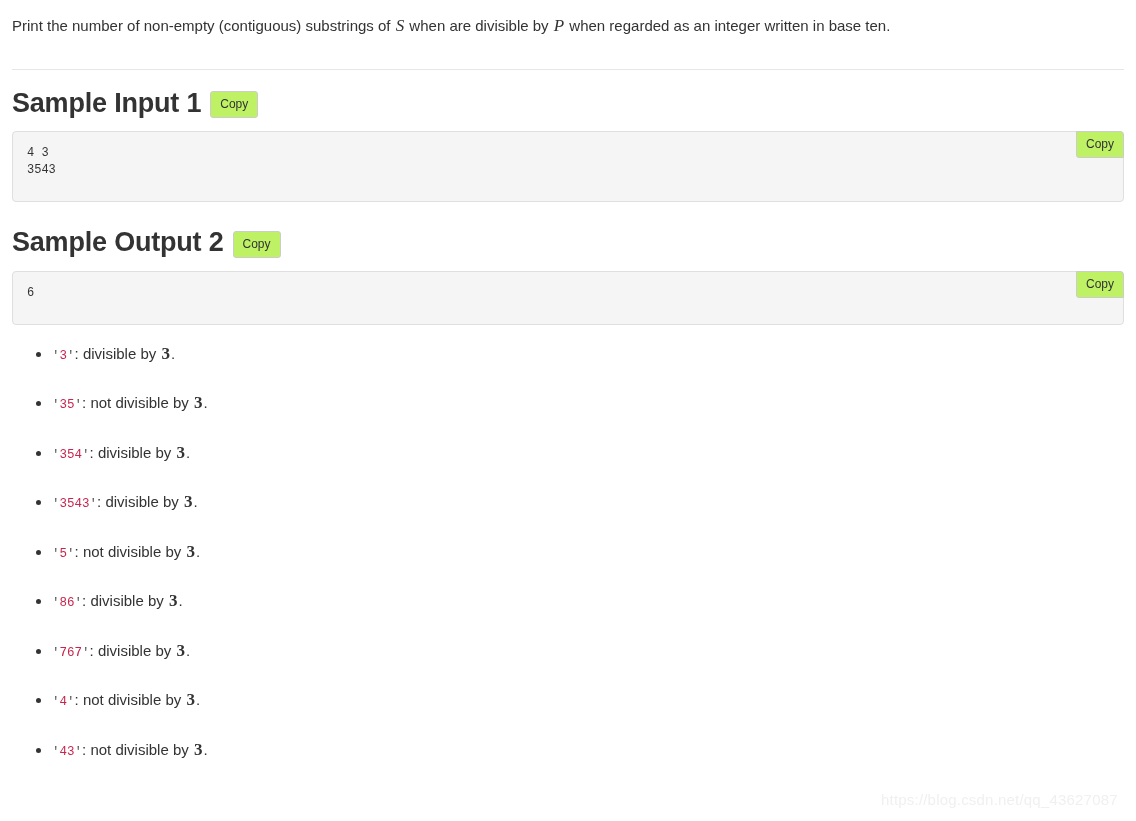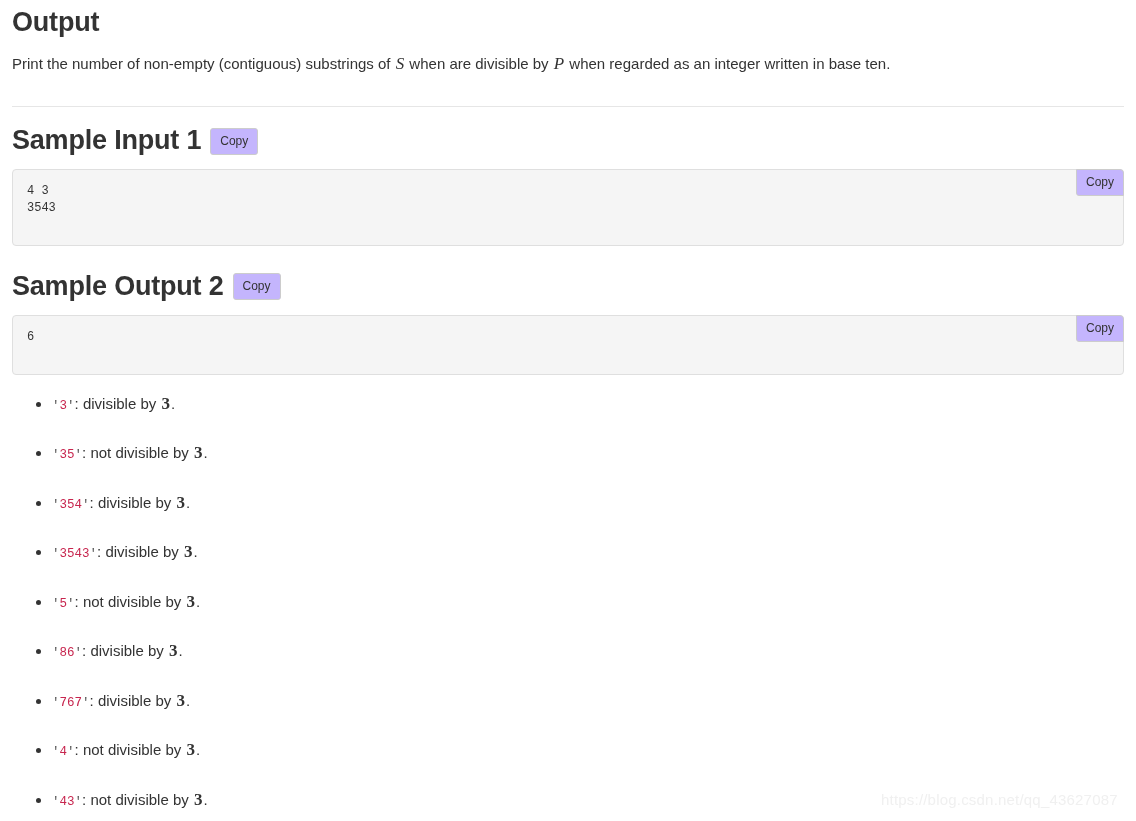--- a/index.html
+++ b/index.html
@@ -29,21 +29,21 @@
     font-size: 27px;
     font-weight: bold;
     color: #333333;
     margin: 0;
     padding: 0;
     line-height: 1.1;
     letter-spacing: -0.2px;
   }
   .title-row {
     display: flex;
-    align-items: center;
+    align-items: flex-end;
     gap: 9px;
   }
 
   #output-title-wrap { padding-top: 8px; }
   #output-title { font-size: 27px; }
 
   p.lead {
     font-size: 15px;
     line-height: 1.5;
     color: #333333;
@@ -57,39 +57,39 @@
     height: 0;
   }
 
   
   .copy-btn {
     display: inline-block;
     font-family: "Liberation Sans", sans-serif;
     font-size: 12px;
     line-height: 1;
     color: #333333;
-    background: #c4b5fd;
+    background: #bef264;
     border: 1px solid #cccccc;
     border-radius: 3px;
     padding: 6px 9px 7px 9px;
     cursor: pointer;
     white-space: nowrap;
   }
 
   
   .code-wrap {
     position: relative;
     margin-top: 13px;
   }
   pre.code-block {
     background: #f5f5f5;
     border: 1px solid #dfdfdf;
     border-radius: 4px;
     margin: 0;
-    padding: 13px 14px 28px 14px;
+    padding: 13px 14px 22px 14px;
     font-family: "Liberation Mono", monospace;
     font-size: 12px;
     line-height: 1.42;
     color: #333333;
     white-space: pre;
     overflow: hidden;
     box-sizing: border-box;
   }
   .code-copy {
     position: absolute;
@@ -158,23 +158,20 @@
     color: #f0f0f0;
     letter-spacing: 0.2px;
     user-select: none;
   }
 </style>
 </head>
 <body>
 
 <div class="page">
 
-  <div id="output-title-wrap">
-    <h2 class="section-title" id="output-title">Output</h2>
-  </div>
 
   <p class="lead">
     <span>Print the number of non-empty (contiguous) substrings of </span><span class="mathvar">S</span><span> when are divisible by </span><span class="mathvar">P</span><span> when regarded as an integer written in base ten.</span>
   </p>
 
   <hr class="divider">
 
   <div class="title-row" style="margin-top:19px;">
     <h2 class="section-title">Sample Input 1</h2>
     <button class="copy-btn">Copy</button>

